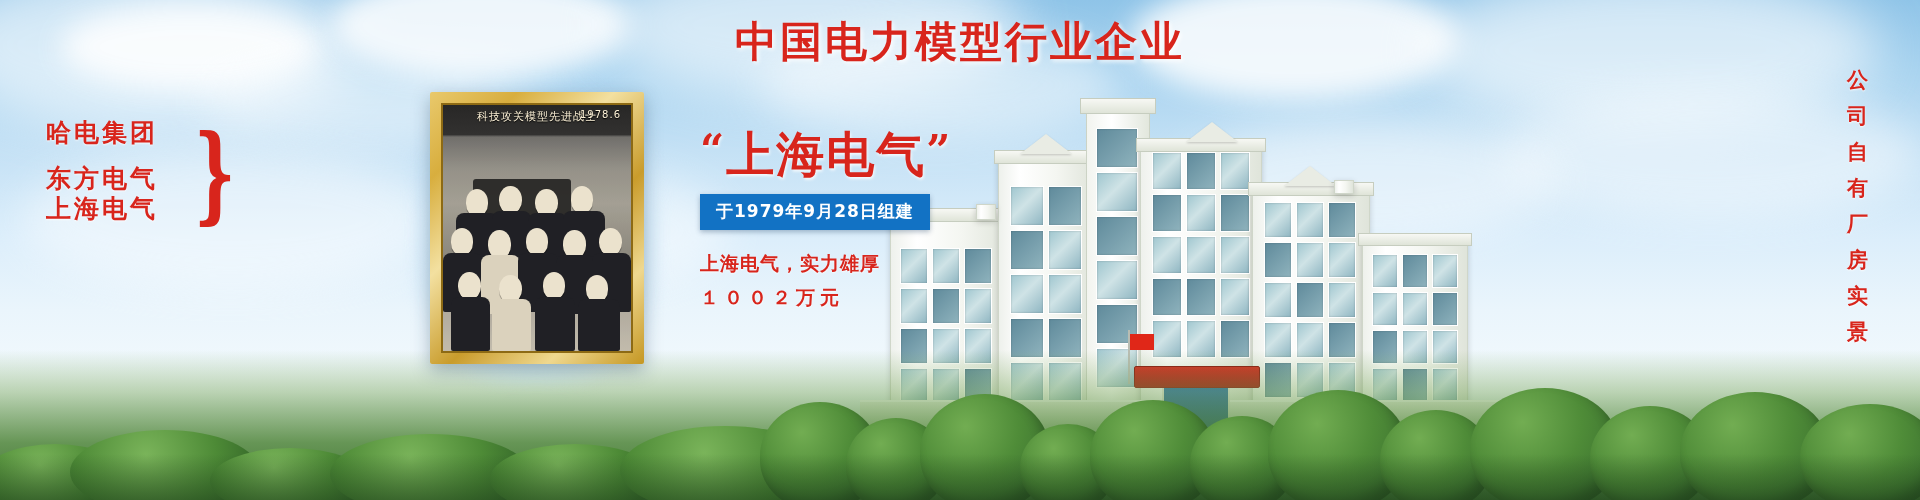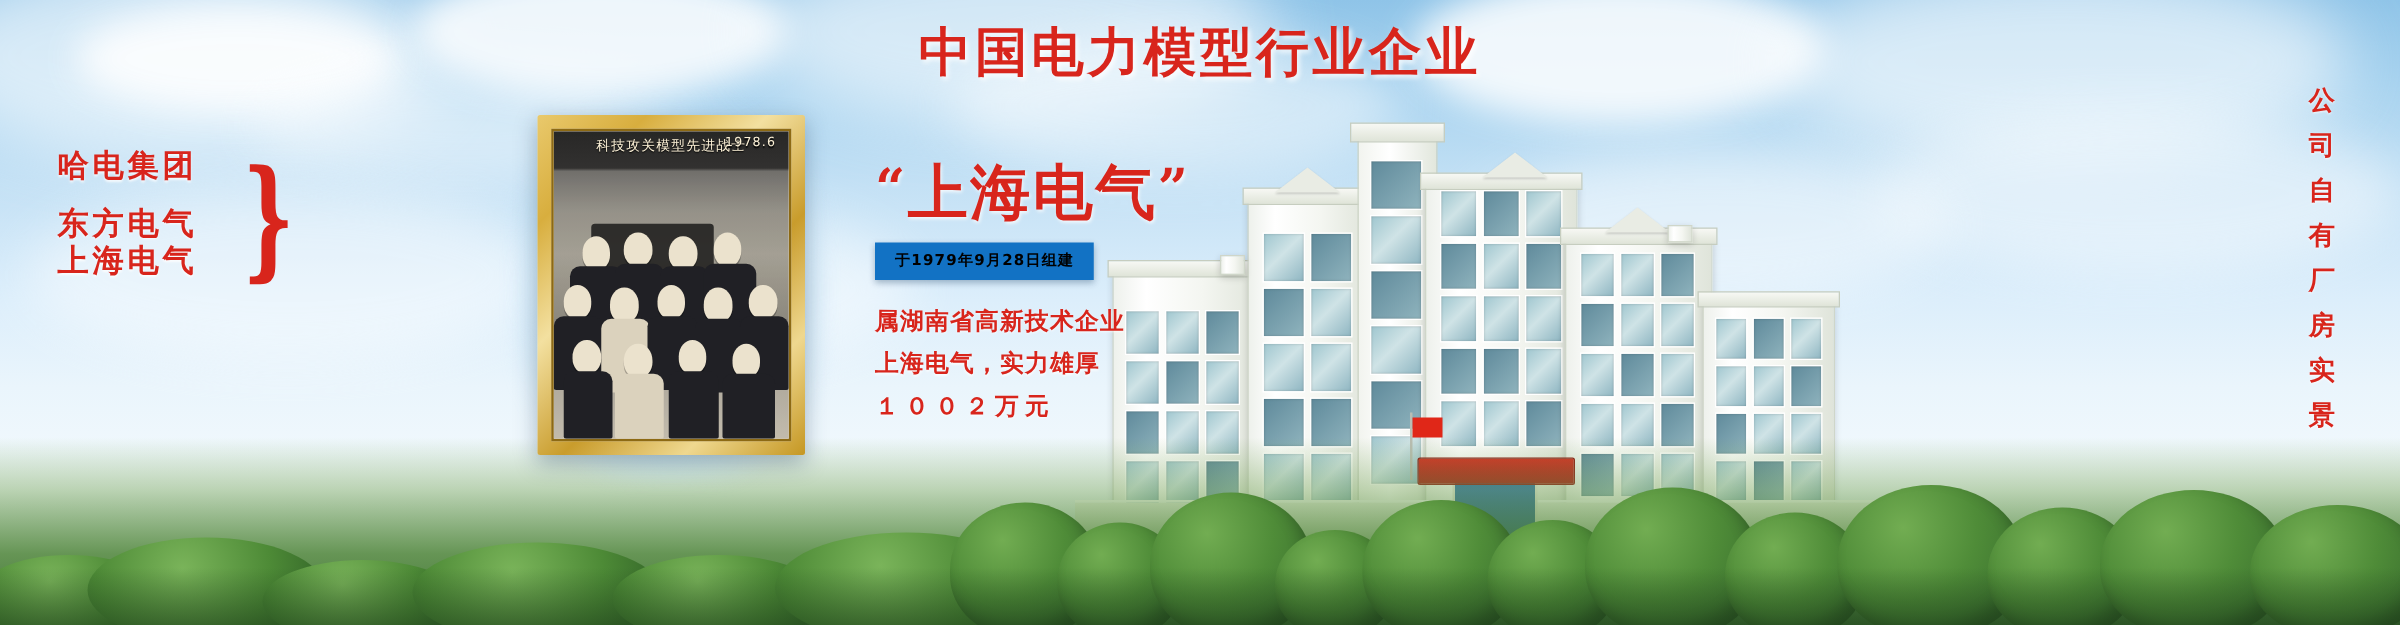--- a/index.html
+++ b/index.html
@@ -242,22 +242,22 @@
   }
   .slogan .q{
     font-size:42px;
     font-family:"DejaVu Serif","Liberation Serif",serif;
     vertical-align:top;
   }
   .ribbon{
     display:inline-block;
     margin-top:16px;
     background:#1272c4;
-    color:#000000;
-    font-size:12px;font-weight:bold;
+    color:#ffffff;
+    font-size:17px;font-weight:bold;
     padding:6px 16px 7px 16px;
     letter-spacing:1px;
     white-space:nowrap;
     box-shadow:0 2px 5px rgba(0,40,80,.3);
   }
   .facts{
     margin-top:16px;
   }
   .facts div{
     color:#d8251c;
@@ -503,21 +503,20 @@
       </div>
     </div>
   </div>
 
   <div class="center-block">
     <div class="slogan">
       <span class="q">“</span><span>上海电气</span><span class="q">”</span>
     </div>
     <div class="ribbon">于1979年9月28日组建</div>
     <div class="facts">
-      <div>属湖南省高新技术企业</div>
       <div>上海电气，实力雄厚</div>
       <div class="spaced">１００２万元</div>
     </div>
   </div>
 
   <div class="vert">
     <span>公</span>
     <span>司</span>
     <span>自</span>
     <span>有</span>

